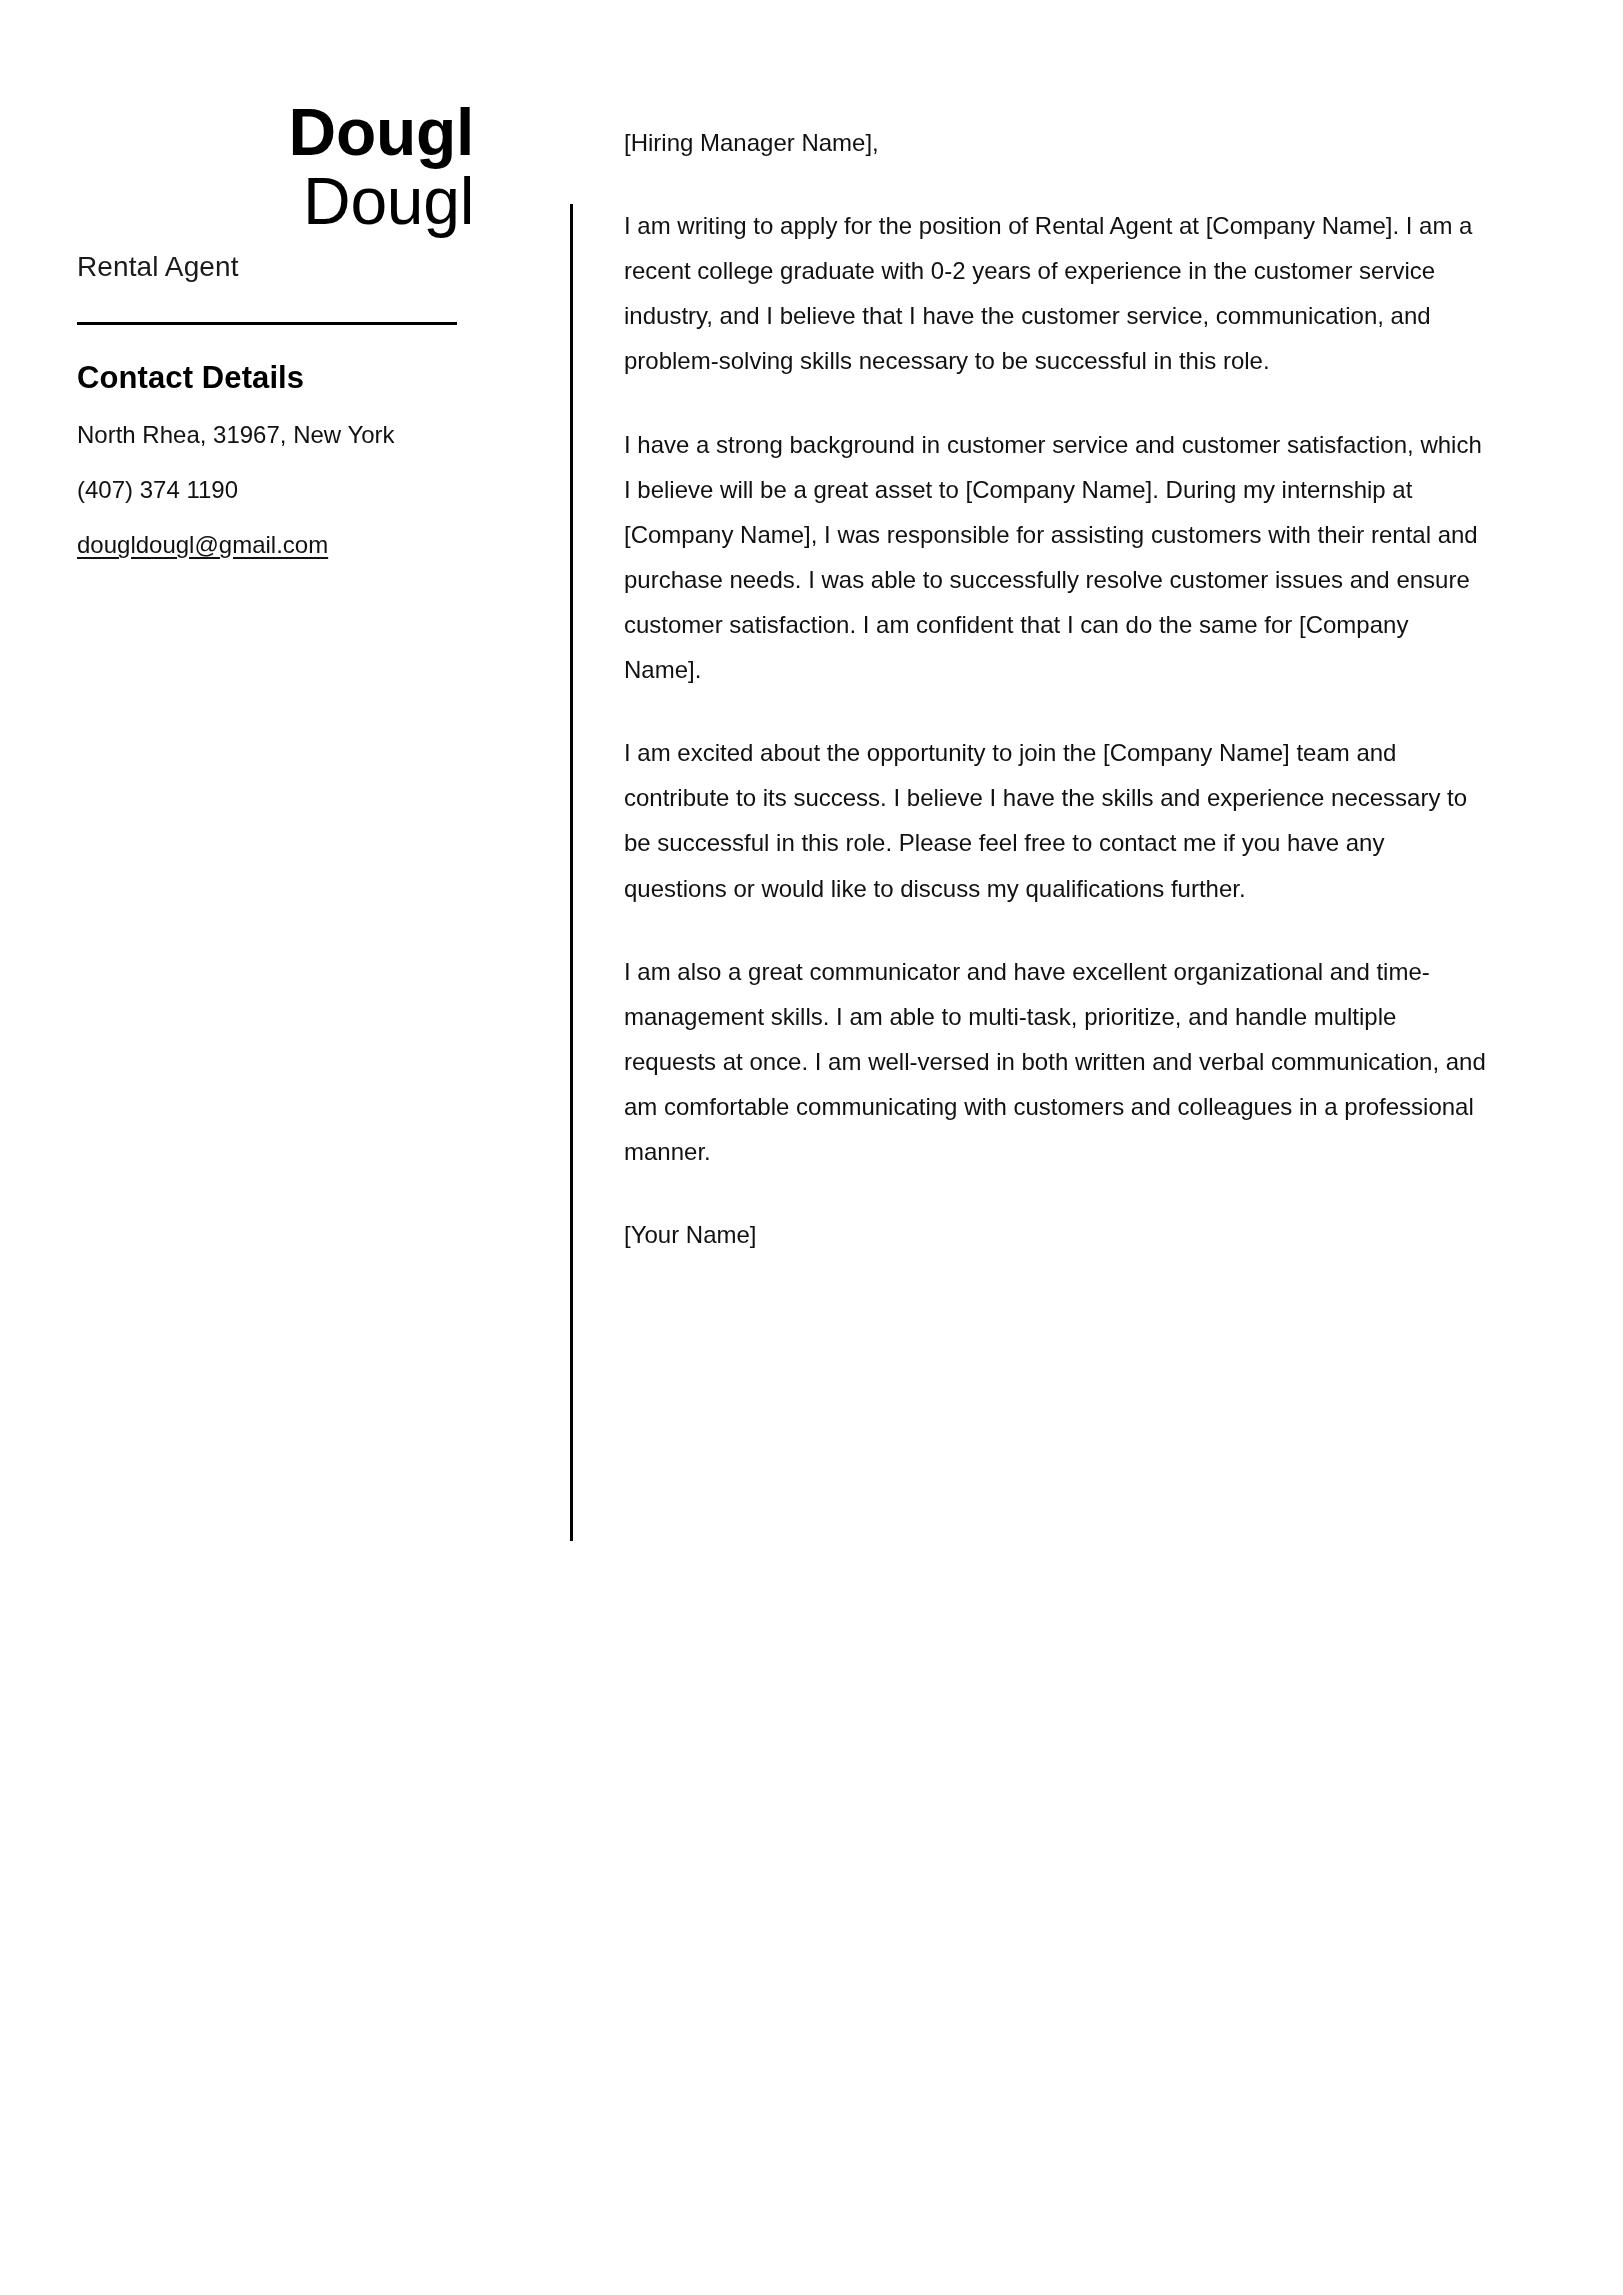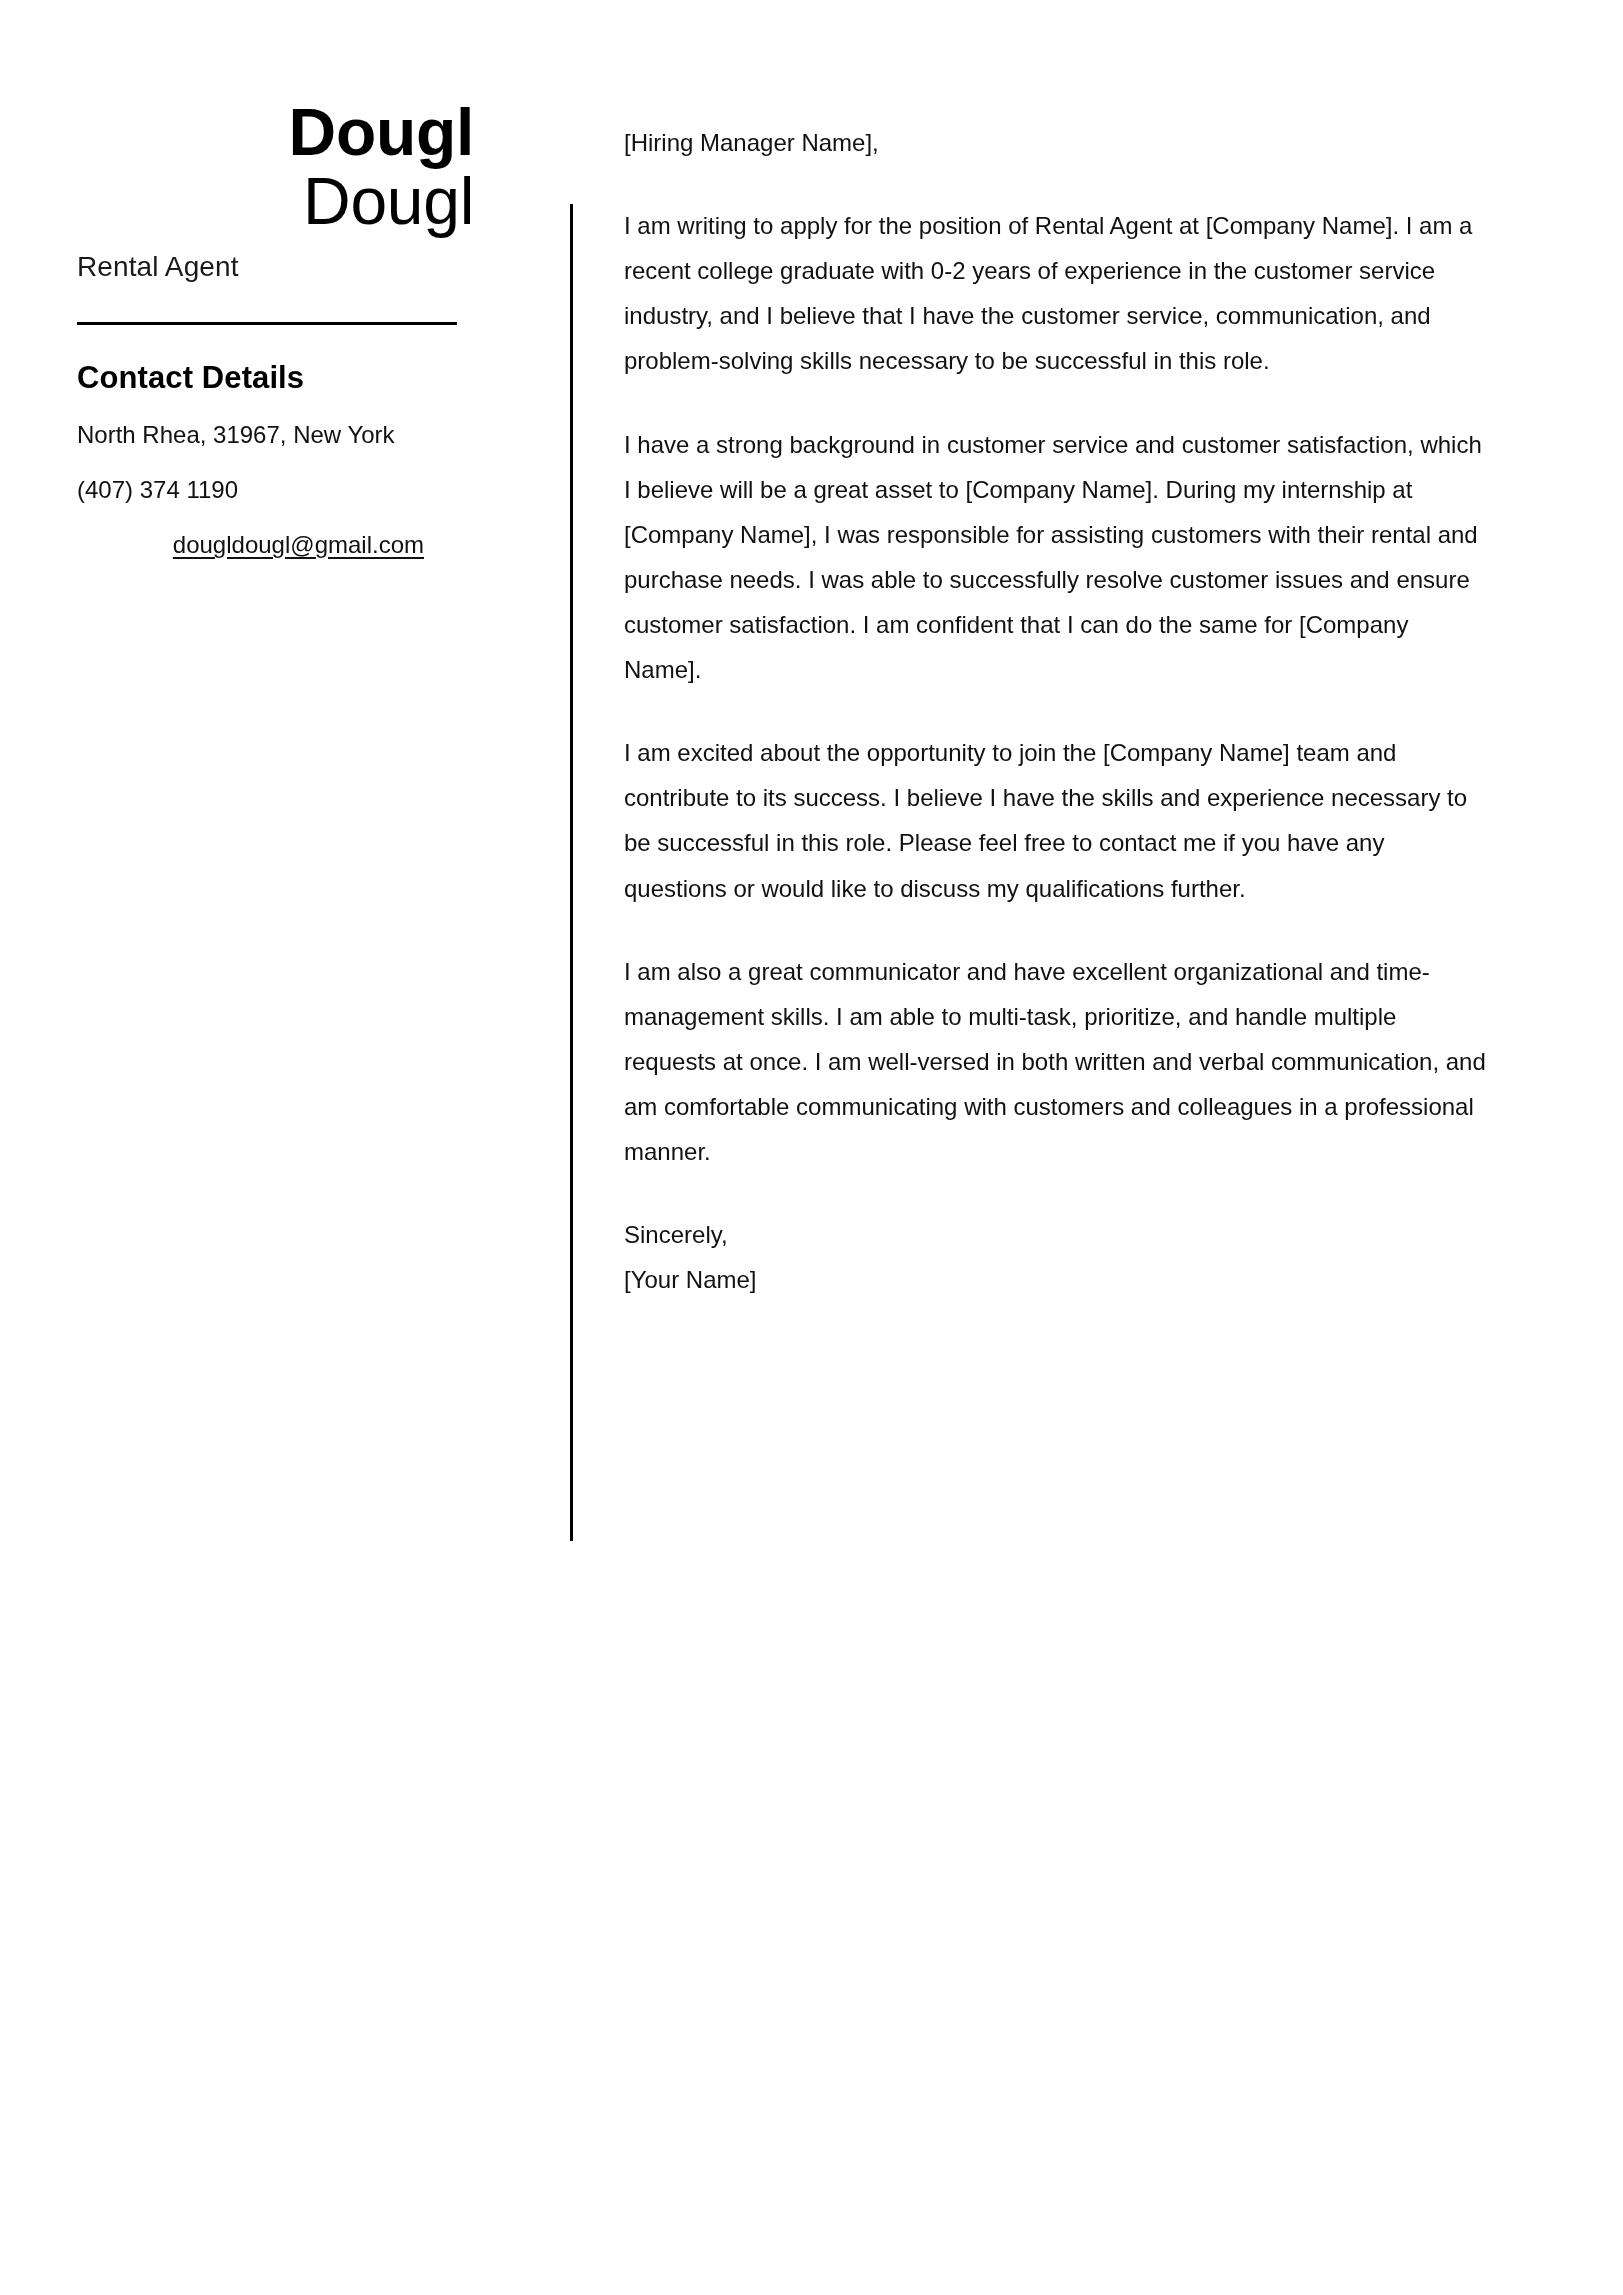--- a/index.html
+++ b/index.html
@@ -94,21 +94,20 @@
     font-size: 24px;
     font-weight: 400;
     line-height: 1.42;
     color: #111111;
     margin-bottom: 21px;
     max-width: 347px;
   }
 
   .contact-item:last-child {
     margin-bottom: 8px;
-    text-align: right;
   }
 
   .contact-link {
     color: #111111;
     text-decoration: underline;
     text-underline-offset: 3.9px;
     text-decoration-thickness: 2px;
   }
 
   
@@ -195,20 +194,19 @@
 
     <p class="letter-paragraph">I am writing to apply for the position of Rental Agent at [Company Name]. I am a recent college graduate with 0-2 years of experience in the customer service industry, and I believe that I have the customer service, communication, and problem-solving skills necessary to be successful in this role.</p>
 
     <p class="letter-paragraph">I have a strong background in customer service and customer satisfaction, which I believe will be a great asset to [Company Name]. During my internship at [Company Name], I was responsible for assisting customers with their rental and purchase needs. I was able to successfully resolve customer issues and ensure customer satisfaction. I am confident that I can do the same for [Company Name].</p>
 
     <p class="letter-paragraph">I am excited about the opportunity to join the [Company Name] team and contribute to its success. I believe I have the skills and experience necessary to be successful in this role. Please feel free to contact me if you have any questions or would like to discuss my qualifications further.</p>
 
     <p class="letter-paragraph">I am also a great communicator and have excellent organizational and time-management skills. I am able to multi-task, prioritize, and handle multiple requests at once. I am well-versed in both written and verbal communication, and am comfortable communicating with customers and colleagues in a professional manner.</p>
 
     <div class="closing-block">
-      <p class="closing-line">Sincerely,</p>
       <p class="closing-line">[Your Name]</p>
     </div>
 
   </div>
 
 </div>
 
 
 </body></html>

